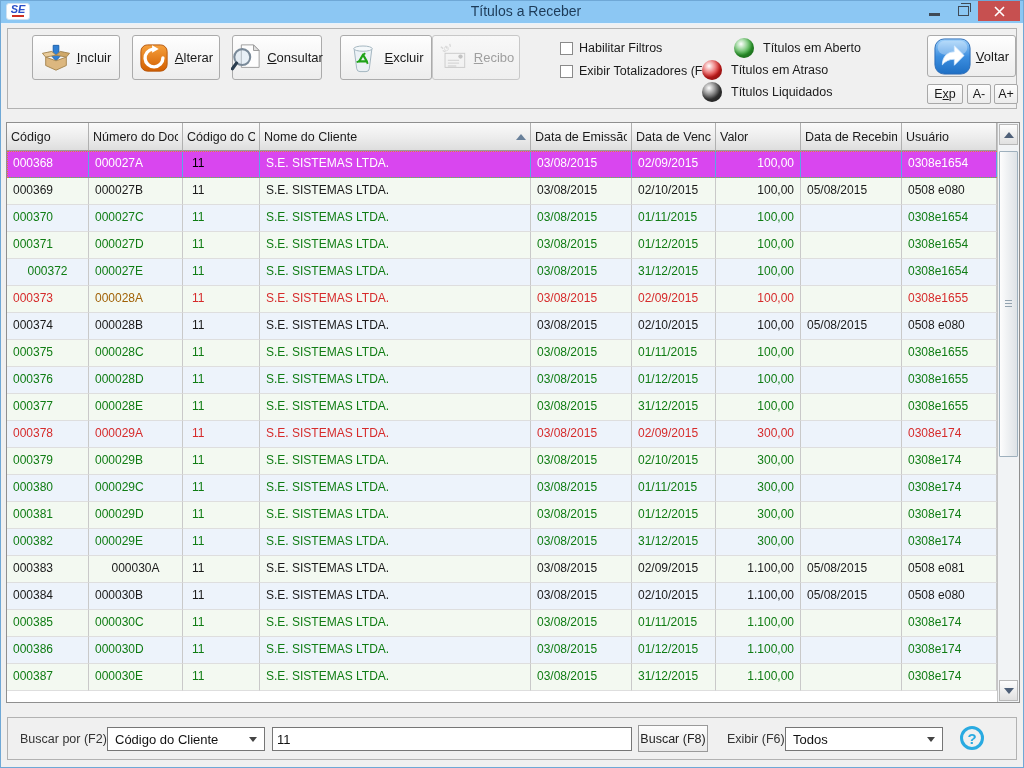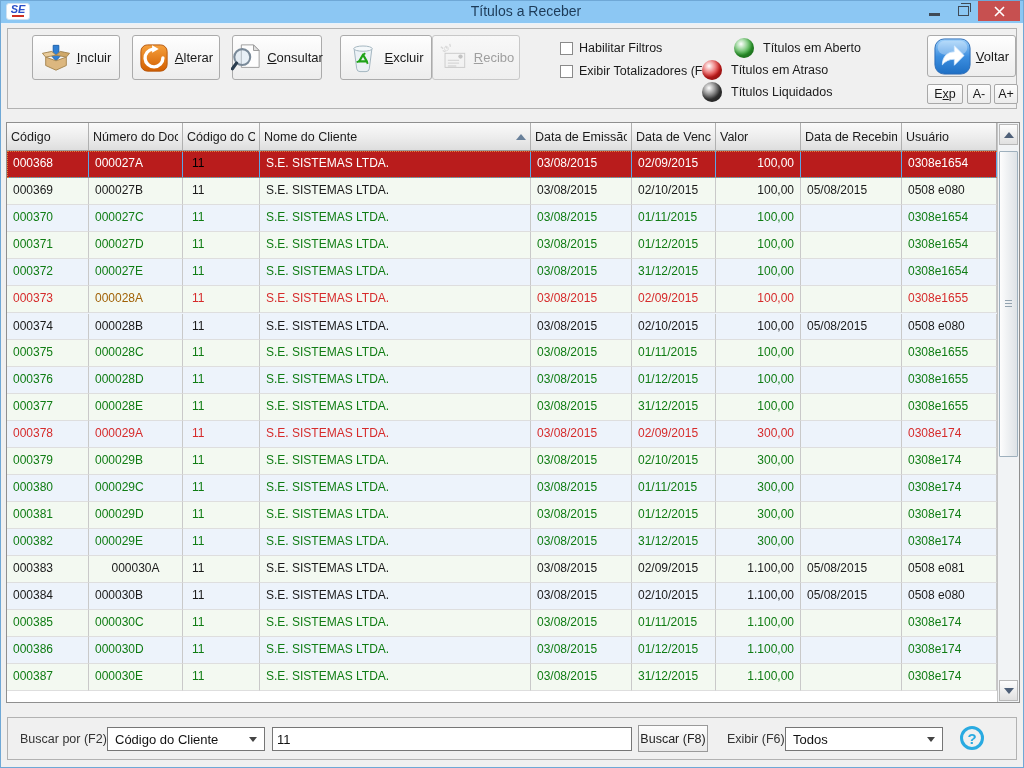--- a/index.html
+++ b/index.html
@@ -216,21 +216,21 @@
           <span style="overflow: hidden; white-space: nowrap;">Valor</span>
         </div>
         <div class="hcell" style="width: 101px;">
           <span style="overflow: hidden; white-space: nowrap;">Data de Recebimento</span>
         </div>
         <div class="hcell" style="width: 95px;">
           <span style="overflow: hidden; white-space: nowrap;">Usuário</span>
         </div>
       </div>
     <div id="gbody">
-        <div class="row sel" style="background: #b91c1c;">
+        <div class="row sel" style="background: #d946ef;">
           <div class="cell" style="width: 82px; color: rgb(255, 255, 255); border-right-color: rgb(90, 165, 229); border-bottom-color: rgb(59, 146, 224);">000368</div>
           <div class="cell" style="width: 94px; color: rgb(255, 255, 255); border-right-color: rgb(90, 165, 229); border-bottom-color: rgb(59, 146, 224);">000027A</div>
           <div class="cell" style="width: 77px; padding-left: 9px; color: rgb(0, 0, 0); border-right-color: rgb(90, 165, 229); border-bottom-color: rgb(59, 146, 224);">11</div>
           <div class="cell" style="width: 271px; color: rgb(255, 255, 255); border-right-color: rgb(90, 165, 229); border-bottom-color: rgb(59, 146, 224);">S.E. SISTEMAS LTDA.</div>
           <div class="cell" style="width: 101px; color: rgb(255, 255, 255); border-right-color: rgb(90, 165, 229); border-bottom-color: rgb(59, 146, 224);">03/08/2015</div>
           <div class="cell" style="width: 84px; color: rgb(255, 255, 255); border-right-color: rgb(90, 165, 229); border-bottom-color: rgb(59, 146, 224);">02/09/2015</div>
           <div class="cell num" style="width: 85px; color: rgb(255, 255, 255); border-right-color: rgb(90, 165, 229); border-bottom-color: rgb(59, 146, 224);">100,00</div>
           <div class="cell" style="width: 101px; color: rgb(255, 255, 255); border-right-color: rgb(90, 165, 229); border-bottom-color: rgb(59, 146, 224);"></div>
           <div class="cell" style="width: 95px; color: rgb(255, 255, 255); border-right-color: rgb(90, 165, 229); border-bottom-color: rgb(59, 146, 224);">0308e1654</div>
         </div>
@@ -261,42 +261,42 @@
           <div class="cell" style="width: 94px; color: rgb(15, 124, 19);">000027D</div>
           <div class="cell" style="width: 77px; padding-left: 9px; color: rgb(15, 124, 19);">11</div>
           <div class="cell" style="width: 271px; color: rgb(15, 124, 19);">S.E. SISTEMAS LTDA.</div>
           <div class="cell" style="width: 101px; color: rgb(15, 124, 19);">03/08/2015</div>
           <div class="cell" style="width: 84px; color: rgb(15, 124, 19);">01/12/2015</div>
           <div class="cell num" style="width: 85px; color: rgb(15, 124, 19);">100,00</div>
           <div class="cell" style="width: 101px; color: rgb(15, 124, 19);"></div>
           <div class="cell" style="width: 95px; color: rgb(15, 124, 19);">0308e1654</div>
         </div>
         <div class="row" style="background: rgb(237, 243, 251);">
-          <div class="cell" style="width: 82px; color: rgb(15, 124, 19);">000372</div>
+          <div class="cell" style="width: 82px; color: rgb(15, 124, 19); text-align: center;">000372</div>
           <div class="cell" style="width: 94px; color: rgb(15, 124, 19);">000027E</div>
           <div class="cell" style="width: 77px; padding-left: 9px; color: rgb(15, 124, 19);">11</div>
           <div class="cell" style="width: 271px; color: rgb(15, 124, 19);">S.E. SISTEMAS LTDA.</div>
           <div class="cell" style="width: 101px; color: rgb(15, 124, 19);">03/08/2015</div>
           <div class="cell" style="width: 84px; color: rgb(15, 124, 19);">31/12/2015</div>
           <div class="cell num" style="width: 85px; color: rgb(15, 124, 19);">100,00</div>
           <div class="cell" style="width: 101px; color: rgb(15, 124, 19);"></div>
           <div class="cell" style="width: 95px; color: rgb(15, 124, 19);">0308e1654</div>
         </div>
         <div class="row" style="background: rgb(243, 249, 241);">
           <div class="cell" style="width: 82px; color: rgb(214, 43, 43);">000373</div>
           <div class="cell" style="width: 94px; color: #a16207;">000028A</div>
           <div class="cell" style="width: 77px; padding-left: 9px; color: rgb(214, 43, 43);">11</div>
           <div class="cell" style="width: 271px; color: rgb(214, 43, 43);">S.E. SISTEMAS LTDA.</div>
           <div class="cell" style="width: 101px; color: rgb(214, 43, 43);">03/08/2015</div>
           <div class="cell" style="width: 84px; color: rgb(214, 43, 43);">02/09/2015</div>
           <div class="cell num" style="width: 85px; color: rgb(214, 43, 43);">100,00</div>
           <div class="cell" style="width: 101px; color: rgb(214, 43, 43);"></div>
           <div class="cell" style="width: 95px; color: rgb(214, 43, 43);">0308e1655</div>
         </div>
-        <div class="row" style="background: rgb(237, 243, 251); align-items: center;">
+        <div class="row" style="background: rgb(237, 243, 251);">
           <div class="cell" style="width: 82px; color: rgb(26, 26, 26);">000374</div>
           <div class="cell" style="width: 94px; color: rgb(26, 26, 26);">000028B</div>
           <div class="cell" style="width: 77px; padding-left: 9px; color: rgb(26, 26, 26);">11</div>
           <div class="cell" style="width: 271px; color: rgb(26, 26, 26);">S.E. SISTEMAS LTDA.</div>
           <div class="cell" style="width: 101px; color: rgb(26, 26, 26);">03/08/2015</div>
           <div class="cell" style="width: 84px; color: rgb(26, 26, 26);">02/10/2015</div>
           <div class="cell num" style="width: 85px; color: rgb(26, 26, 26);">100,00</div>
           <div class="cell" style="width: 101px; color: rgb(26, 26, 26);">05/08/2015</div>
           <div class="cell" style="width: 95px; color: rgb(26, 26, 26);">0508 e080</div>
         </div>

